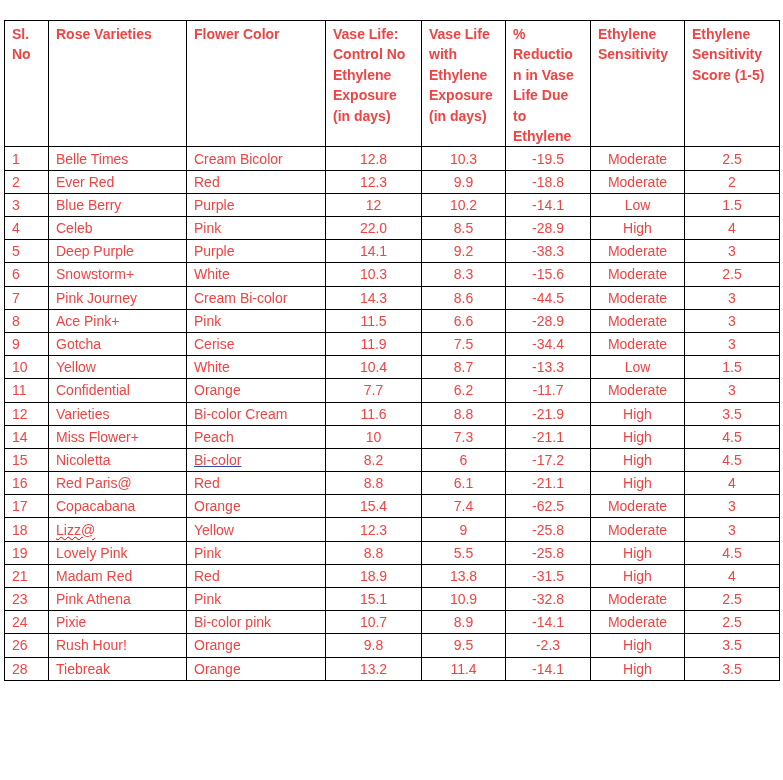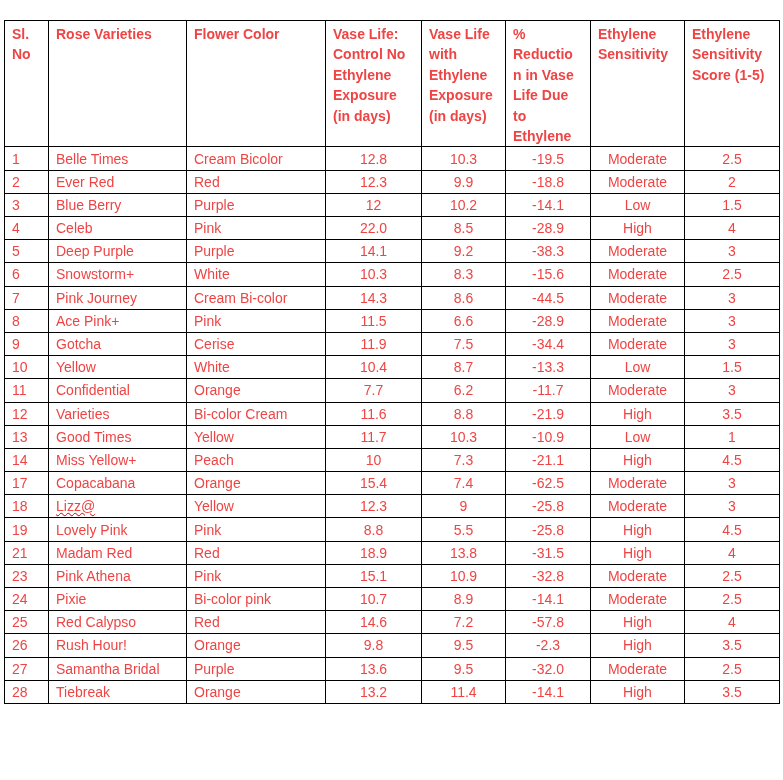--- a/index.html
+++ b/index.html
@@ -172,38 +172,48 @@
         <td><span>12</span></td>
         <td><span>Varieties</span></td>
         <td><span>Bi-color Cream</span></td>
         <td class="c"><span>11.6</span></td>
         <td class="c"><span>8.8</span></td>
         <td class="c"><span>-21.9</span></td>
         <td class="c"><span>High</span></td>
         <td class="c"><span>3.5</span></td>
       </tr>
       <tr>
-        <td><span>13</span></td>
-        <td><span>Good Times</span></td>
-        <td><span>Yellow</span></td>
-        <td class="c"><span>11.7</span></td>
-        <td class="c"><span>10.3</span></td>
-        <td class="c"><span>-10.9</span></td>
-        <td class="c"><span>Low</span></td>
-        <td class="c"><span>1</span></td>
-      </tr>
-      <tr>
         <td><span>14</span></td>
-        <td><span>Miss Yellow+</span></td>
+        <td><span>Miss Flower+</span></td>
         <td><span>Peach</span></td>
         <td class="c"><span>10</span></td>
         <td class="c"><span>7.3</span></td>
         <td class="c"><span>-21.1</span></td>
         <td class="c"><span>High</span></td>
         <td class="c"><span>4.5</span></td>
+      </tr>
+      <tr>
+        <td><span>15</span></td>
+        <td><span>Nicoletta</span></td>
+        <td><span class="blue-ul">Bi-color</span></td>
+        <td class="c"><span>8.2</span></td>
+        <td class="c"><span>6</span></td>
+        <td class="c"><span>-17.2</span></td>
+        <td class="c"><span>High</span></td>
+        <td class="c"><span>4.5</span></td>
+      </tr>
+      <tr>
+        <td><span>16</span></td>
+        <td><span>Red Paris@</span></td>
+        <td><span>Red</span></td>
+        <td class="c"><span>8.8</span></td>
+        <td class="c"><span>6.1</span></td>
+        <td class="c"><span>-21.1</span></td>
+        <td class="c"><span>High</span></td>
+        <td class="c"><span>4</span></td>
       </tr>
       <tr>
         <td><span>17</span></td>
         <td><span>Copacabana</span></td>
         <td><span>Orange</span></td>
         <td class="c"><span>15.4</span></td>
         <td class="c"><span>7.4</span></td>
         <td class="c"><span>-62.5</span></td>
         <td class="c"><span>Moderate</span></td>
         <td class="c"><span>3</span></td>
@@ -252,48 +262,28 @@
         <td><span>24</span></td>
         <td><span>Pixie</span></td>
         <td><span>Bi-color pink</span></td>
         <td class="c"><span>10.7</span></td>
         <td class="c"><span>8.9</span></td>
         <td class="c"><span>-14.1</span></td>
         <td class="c"><span>Moderate</span></td>
         <td class="c"><span>2.5</span></td>
       </tr>
       <tr>
-        <td><span>25</span></td>
-        <td><span>Red Calypso</span></td>
-        <td><span>Red</span></td>
-        <td class="c"><span>14.6</span></td>
-        <td class="c"><span>7.2</span></td>
-        <td class="c"><span>-57.8</span></td>
-        <td class="c"><span>High</span></td>
-        <td class="c"><span>4</span></td>
-      </tr>
-      <tr>
         <td><span>26</span></td>
         <td><span>Rush Hour!</span></td>
         <td><span>Orange</span></td>
         <td class="c"><span>9.8</span></td>
         <td class="c"><span>9.5</span></td>
         <td class="c"><span>-2.3</span></td>
         <td class="c"><span>High</span></td>
         <td class="c"><span>3.5</span></td>
-      </tr>
-      <tr>
-        <td><span>27</span></td>
-        <td><span>Samantha Bridal</span></td>
-        <td><span>Purple</span></td>
-        <td class="c"><span>13.6</span></td>
-        <td class="c"><span>9.5</span></td>
-        <td class="c"><span>-32.0</span></td>
-        <td class="c"><span>Moderate</span></td>
-        <td class="c"><span>2.5</span></td>
       </tr>
       <tr>
         <td><span>28</span></td>
         <td><span>Tiebreak</span></td>
         <td><span>Orange</span></td>
         <td class="c"><span>13.2</span></td>
         <td class="c"><span>11.4</span></td>
         <td class="c"><span>-14.1</span></td>
         <td class="c"><span>High</span></td>
         <td class="c"><span>3.5</span></td>

